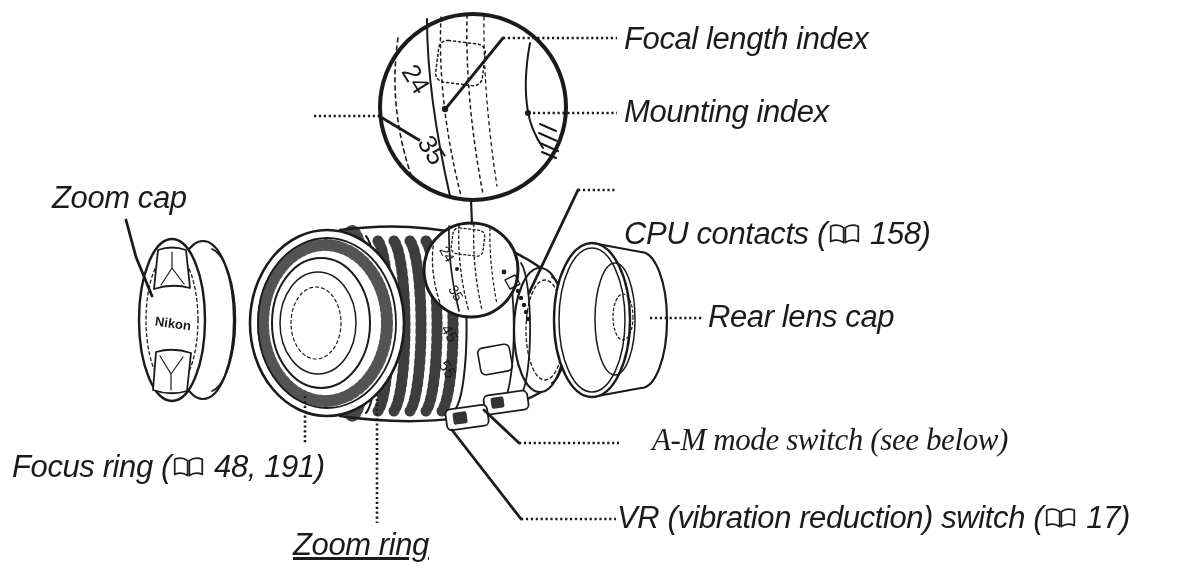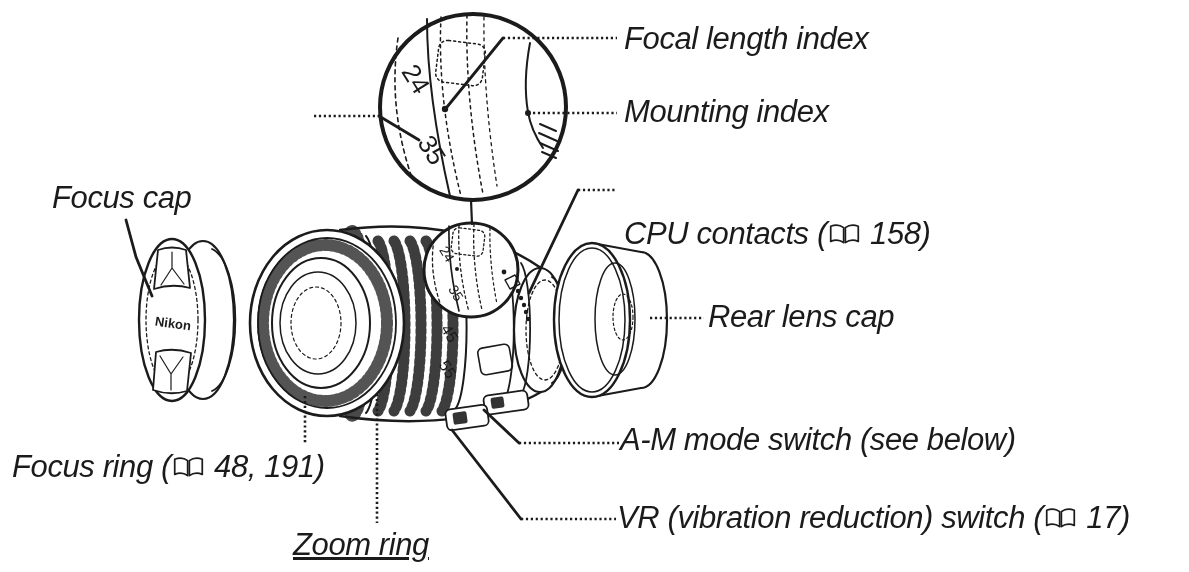--- a/index.html
+++ b/index.html
@@ -165,31 +165,31 @@
         <line class="solld" x1="484" y1="410" x2="519" y2="443" stroke-width="3.2"></line>
         <line class="dotld" x1="519" y1="443" x2="619" y2="443"></line>
       </g>
       <g>
         <line class="solld" x1="452" y1="430" x2="521" y2="519" stroke-width="3.2"></line>
         <line class="dotld" x1="521" y1="519" x2="616" y2="519"></line>
       </g>
     </g>
   </svg>
 
-  <div class="label" style="left:52px;top:180px;"><span class="seg">Focus cap</span></div>
+  <div class="label" style="left:52px;top:180px;"><span class="seg">Zoom cap</span></div>
   <div class="label" style="left:12px;top:449px;"><span class="seg">Focus ring (</span><svg viewBox="0 0 36 26" class="bi">
         <path d="M17,5 C13,2 7,1.5 2,3.5 L2,21 C7,19 13,19.5 17,22.5 Z" fill="none" stroke="#1b1b1b" stroke-width="2" stroke-linejoin="round"></path>
         <path d="M19,5 C23,2 29,1.5 34,3.5 L34,21 C29,19 23,19.5 19,22.5 Z" fill="none" stroke="#1b1b1b" stroke-width="2" stroke-linejoin="round"></path>
       </svg><span class="seg"> 48, 191)</span></div>
   <div class="label" style="left:293px;top:527px;text-decoration:underline;"><span class="seg">Zoom ring</span></div>
   <div class="label" style="left:624px;top:21px;"><span class="seg">Focal length index</span></div>
   <div class="label" style="left:624px;top:94px;"><span class="seg">Mounting index</span></div>
   <div class="label" style="left:624px;top:172px;margin-top:44px;"><span class="seg">CPU contacts  (</span><svg viewBox="0 0 36 26" class="bi">
         <path d="M17,5 C13,2 7,1.5 2,3.5 L2,21 C7,19 13,19.5 17,22.5 Z" fill="none" stroke="#1b1b1b" stroke-width="2" stroke-linejoin="round"></path>
         <path d="M19,5 C23,2 29,1.5 34,3.5 L34,21 C29,19 23,19.5 19,22.5 Z" fill="none" stroke="#1b1b1b" stroke-width="2" stroke-linejoin="round"></path>
       </svg><span class="seg"> 158)</span></div>
   <div class="label" style="left:708px;top:299px;"><span class="seg">Rear lens cap</span></div>
-  <div class="label" style="left:620px;top:422px;"><span class="seg">A-M mode switch (see below)</span></div>
+  <div class="label" style="left:652px;top:422px;font-family:Liberation Serif, serif;"><span class="seg">A-M mode switch (see below)</span></div>
   <div class="label" style="left:617px;top:500px;"><span class="seg">VR (vibration reduction) switch (</span><svg viewBox="0 0 36 26" class="bi">
         <path d="M17,5 C13,2 7,1.5 2,3.5 L2,21 C7,19 13,19.5 17,22.5 Z" fill="none" stroke="#1b1b1b" stroke-width="2" stroke-linejoin="round"></path>
         <path d="M19,5 C23,2 29,1.5 34,3.5 L34,21 C29,19 23,19.5 19,22.5 Z" fill="none" stroke="#1b1b1b" stroke-width="2" stroke-linejoin="round"></path>
       </svg><span class="seg"> 17)</span></div>
 </div>
 
 </body></html>

